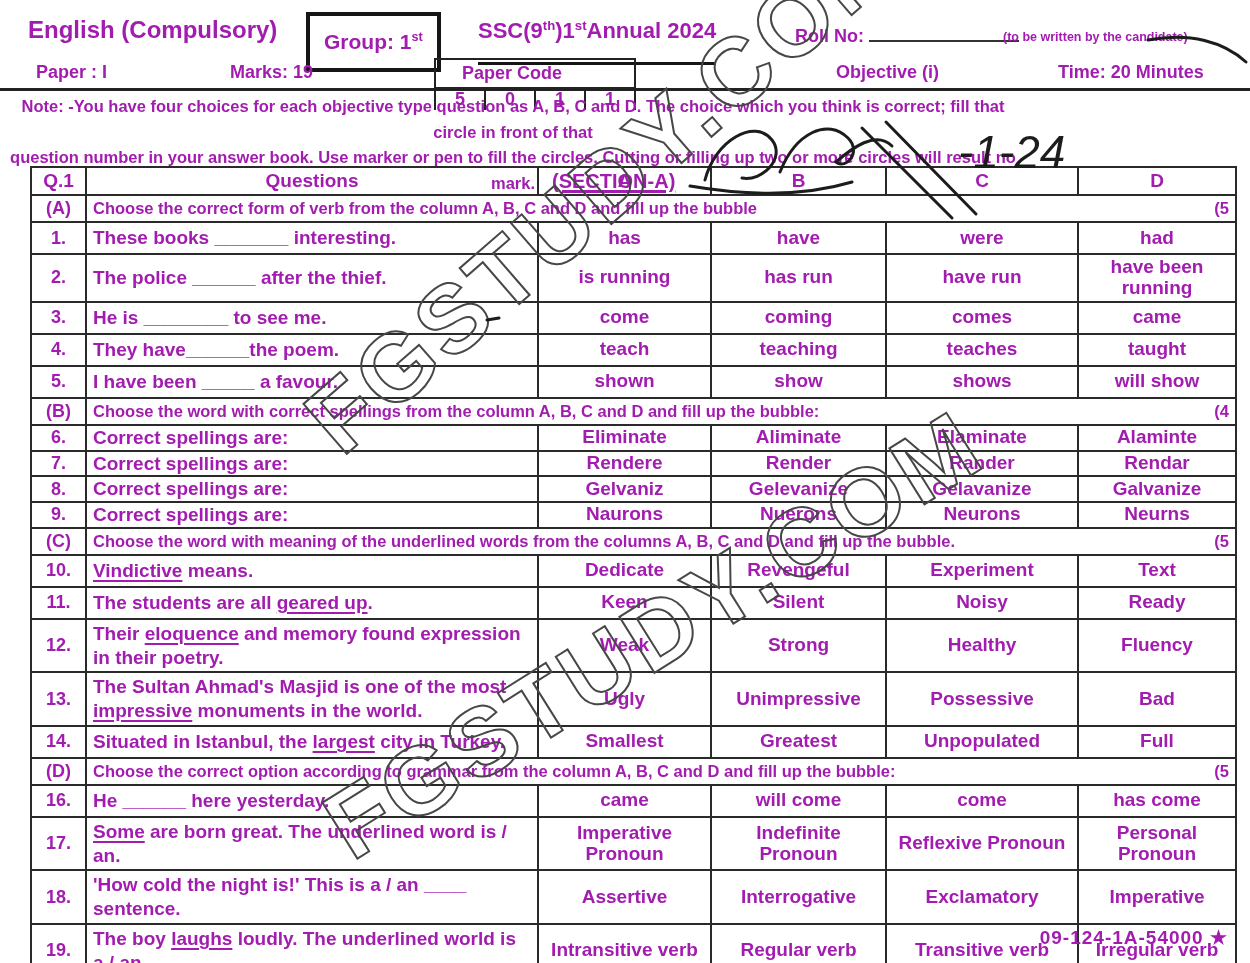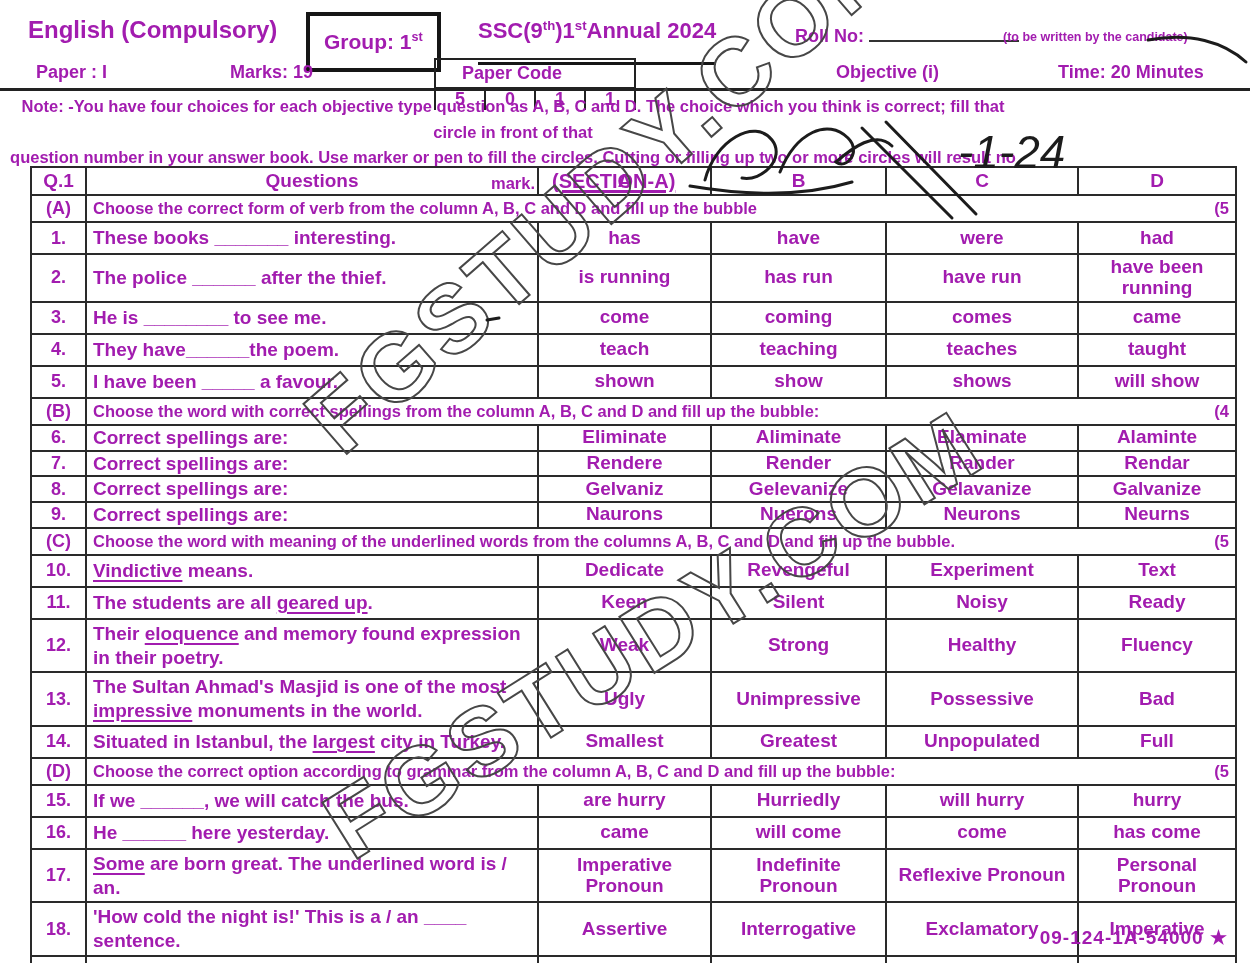--- a/index.html
+++ b/index.html
@@ -249,28 +249,20 @@
         <tr>
           <td class="sec-label">(D)</td>
           <td colspan="5" class="sec-cell">
             <div class="sec-inner">
               <span>Choose the correct option according to grammar from the column A, B, C and D and fill up the bubble:</span>
               <span class="sec-marks">(5</span>
             </div>
           </td>
         </tr>
         <tr class="qrow">
-          <td class="qnum">15.</td>
-          <td class="qtext"><span>If we ______, we will catch the bus.</span></td>
-          <td class="opt">are hurry</td>
-          <td class="opt">Hurriedly</td>
-          <td class="opt">will hurry</td>
-          <td class="opt">hurry</td>
-        </tr>
-        <tr class="qrow">
           <td class="qnum">16.</td>
           <td class="qtext"><span>He ______ here yesterday.</span></td>
           <td class="opt">came</td>
           <td class="opt">will come</td>
           <td class="opt">come</td>
           <td class="opt">has come</td>
         </tr>
         <tr class="qrow">
           <td class="qnum">17.</td>
           <td class="qtext"><span class="ul">Some</span><span> are born great. The underlined word is / an.</span></td>

